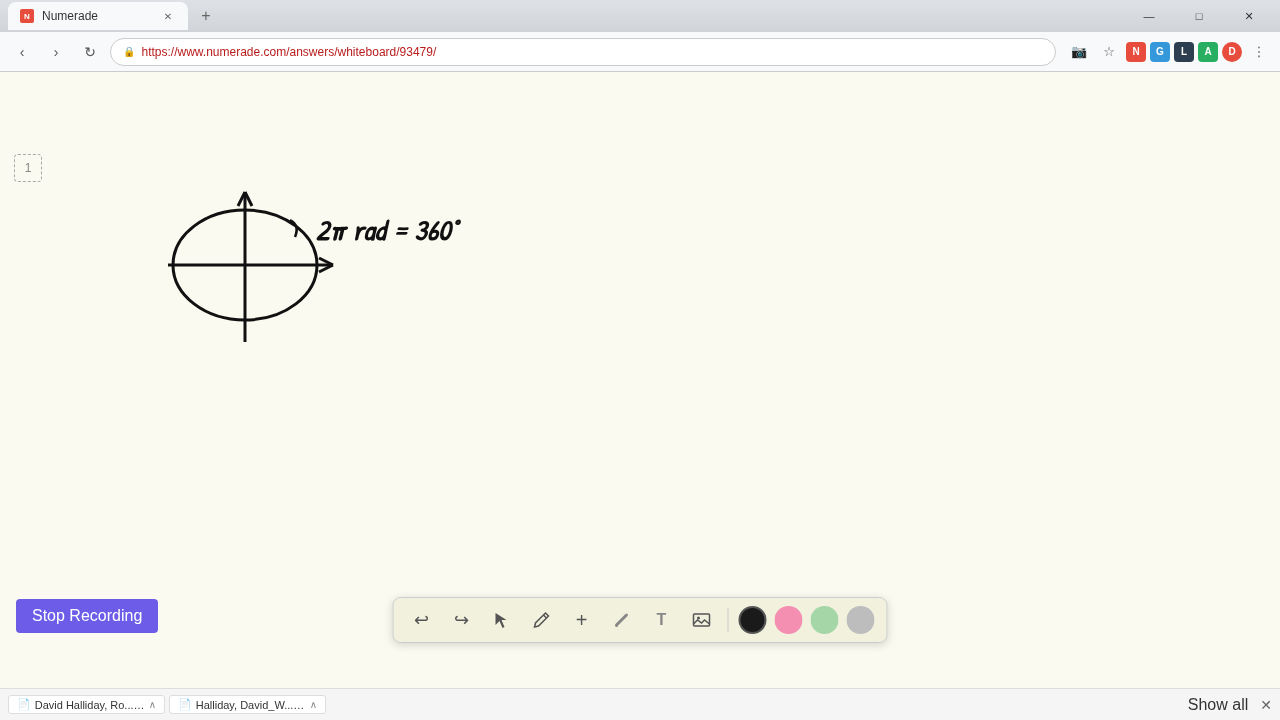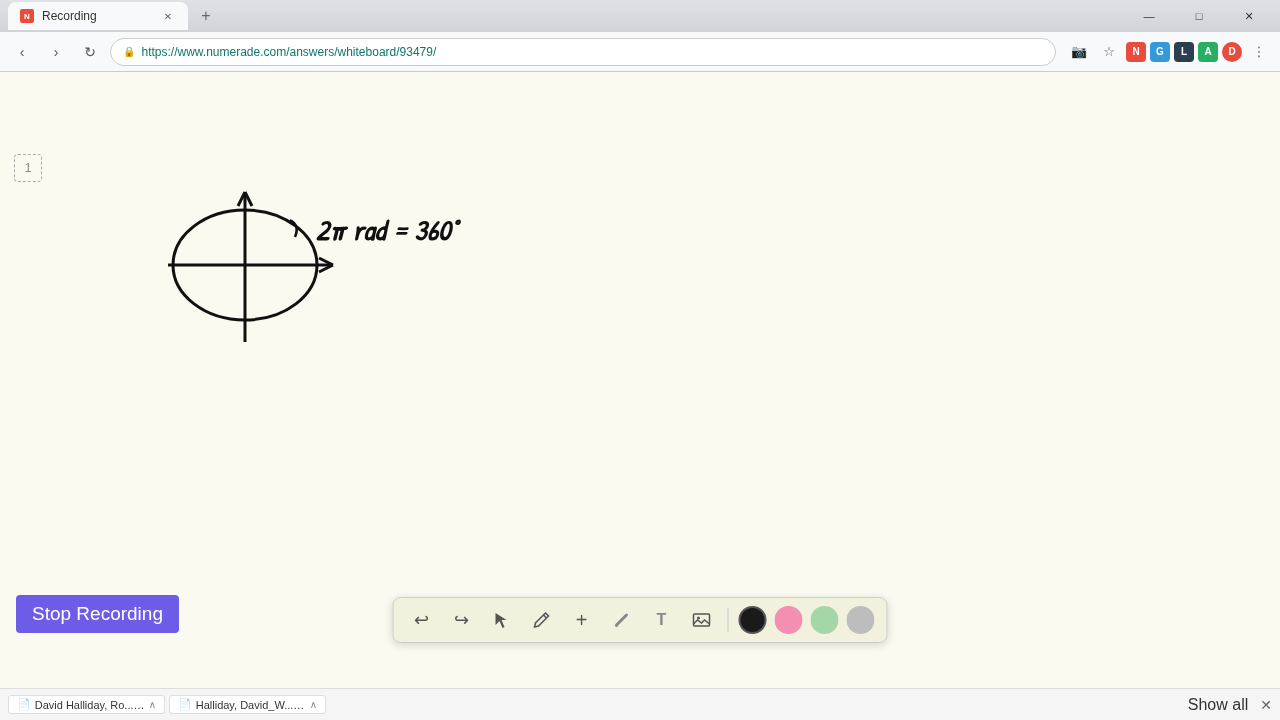--- a/index.html
+++ b/index.html
@@ -175,21 +175,21 @@
     
     .stop-recording {
       position: absolute;
       bottom: 55px;
       left: 16px;
       background: #6c5ce7;
       color: white;
       border: none;
       border-radius: 4px;
       padding: 8px 16px;
-      font-size: 19px;
+      font-size: 16px;
       cursor: pointer;
       font-weight: 500;
     }
 
     
     .status-bar {
       height: 32px;
       background: #f5f5f5;
       border-top: 1px solid #ddd;
       display: flex;
@@ -224,38 +224,38 @@
     }
   </style>
 </head>
 <body>
 
 <div class="browser-frame">
 
   <div class="title-bar">
     <div class="tab">
       <div class="tab-favicon">N</div>
-      <span>Recording</span>
+      <span>Numerade</span>
       <div class="tab-close">✕</div>
     </div>
     <div class="tab-new">+</div>
     <div class="window-controls">
       <div class="win-btn">—</div>
       <div class="win-btn">□</div>
       <div class="win-btn">✕</div>
     </div>
   </div>
 
   <div class="address-bar">
     <div class="nav-btn">‹</div>
     <div class="nav-btn">›</div>
     <div class="nav-btn">↻</div>
     <div class="url-bar">
       <span class="lock-icon">🔒</span>
-      <span style="font-size:12px; color:#0f766e;">https://www.numerade.com/answers/whiteboard/93479/</span>
+      <span style="font-size:12px; color:#b91c1c;">https://www.numerade.com/answers/whiteboard/93479/</span>
     </div>
     <div class="toolbar-icons">
       <div class="toolbar-icon">📷</div>
       <div class="toolbar-icon">☆</div>
 
       <div class="ext-icon" style="background:#e74c3c; color:white;">N</div>
       <div class="ext-icon" style="background:#3498db; color:white;">G</div>
       <div class="ext-icon" style="background:#2c3e50; color:white;">L</div>
       <div class="ext-icon" style="background:#27ae60; color:white;">A</div>
       <div class="ext-icon" style="background:#e74c3c; color:white; border-radius:50%;">D</div>

